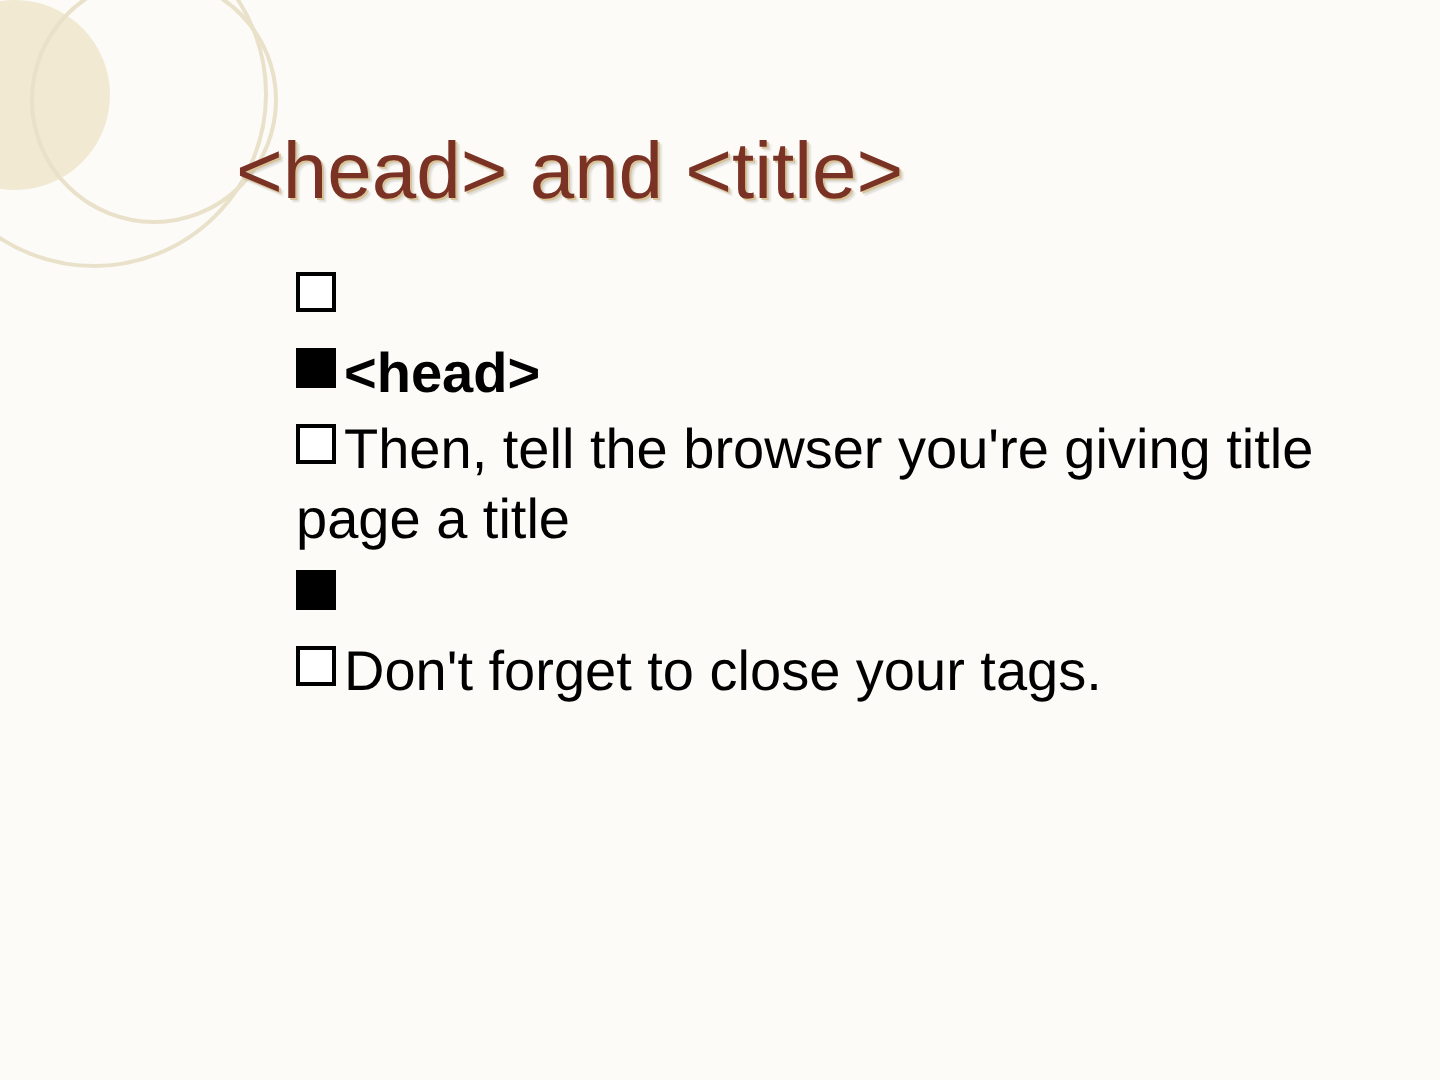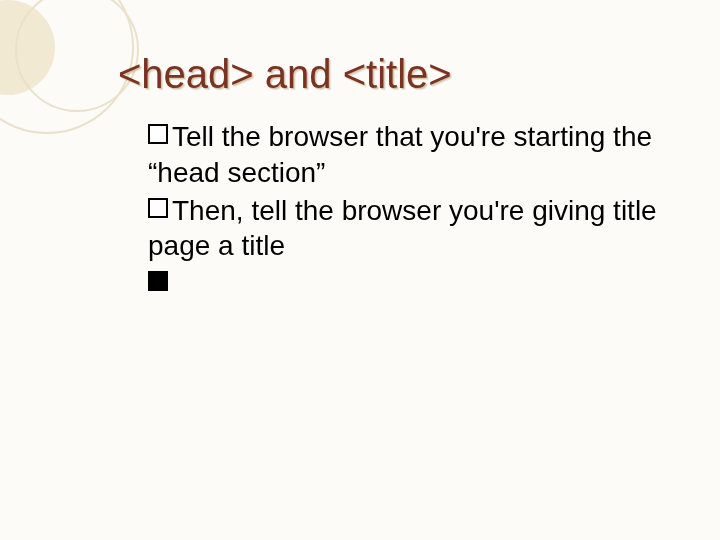--- a/index.html
+++ b/index.html
@@ -12,21 +12,21 @@
   }
   
   .deco{position:absolute;top:-40px;left:-40px;pointer-events:none}
   .ring{position:absolute;border-radius:50%}
   .ring1{width:170px;height:170px;border:2px solid #e9e1c9;top:0;left:0}
   .ring2{width:120px;height:120px;border:2px solid #e9e1c9;top:28px;left:55px}
   .disc{width:95px;height:95px;background:#f1e9d2;border-radius:50%;top:40px;left:0;position:absolute}
 
   .slide{
     position:absolute;
-    top:52px;left:118px;
+    top:64px;left:118px;
     width:560px;
   }
   .title{
     font-size:40px;
     color:#7a3225;
     text-shadow:1px 1px 0 #d9c49a, 2px 2px 1px rgba(0,0,0,.12);
     margin:0 0 22px 0;
     font-weight:400;
   }
   .body{
@@ -53,17 +53,19 @@
 
 <div class="deco">
   <div class="disc"></div>
   <div class="ring ring1"></div>
   <div class="ring ring2"></div>
 </div>
 
 <div class="slide">
   <h1 class="title">&lt;head&gt; and &lt;title&gt;</h1>
   <div class="body" id="bullet-list">
-      <div class="item"><span class="box"></span><span>Tell the browser that you're starting the “head section”</span></div>
+      <div class="item"><span class="box"></span></div>
+      <div class="item"><span class="box filled"></span><span class="bold">&lt;head&gt;</span></div>
       <div class="item"><span class="box"></span><span>Then, tell the browser you're giving title page a title</span></div>
       <div class="item"><span class="box filled"></span></div>
+      <div class="item"><span class="box"></span><span>Don't forget to close your tags.</span></div>
     </div>
 </div>
 
 </body></html>

